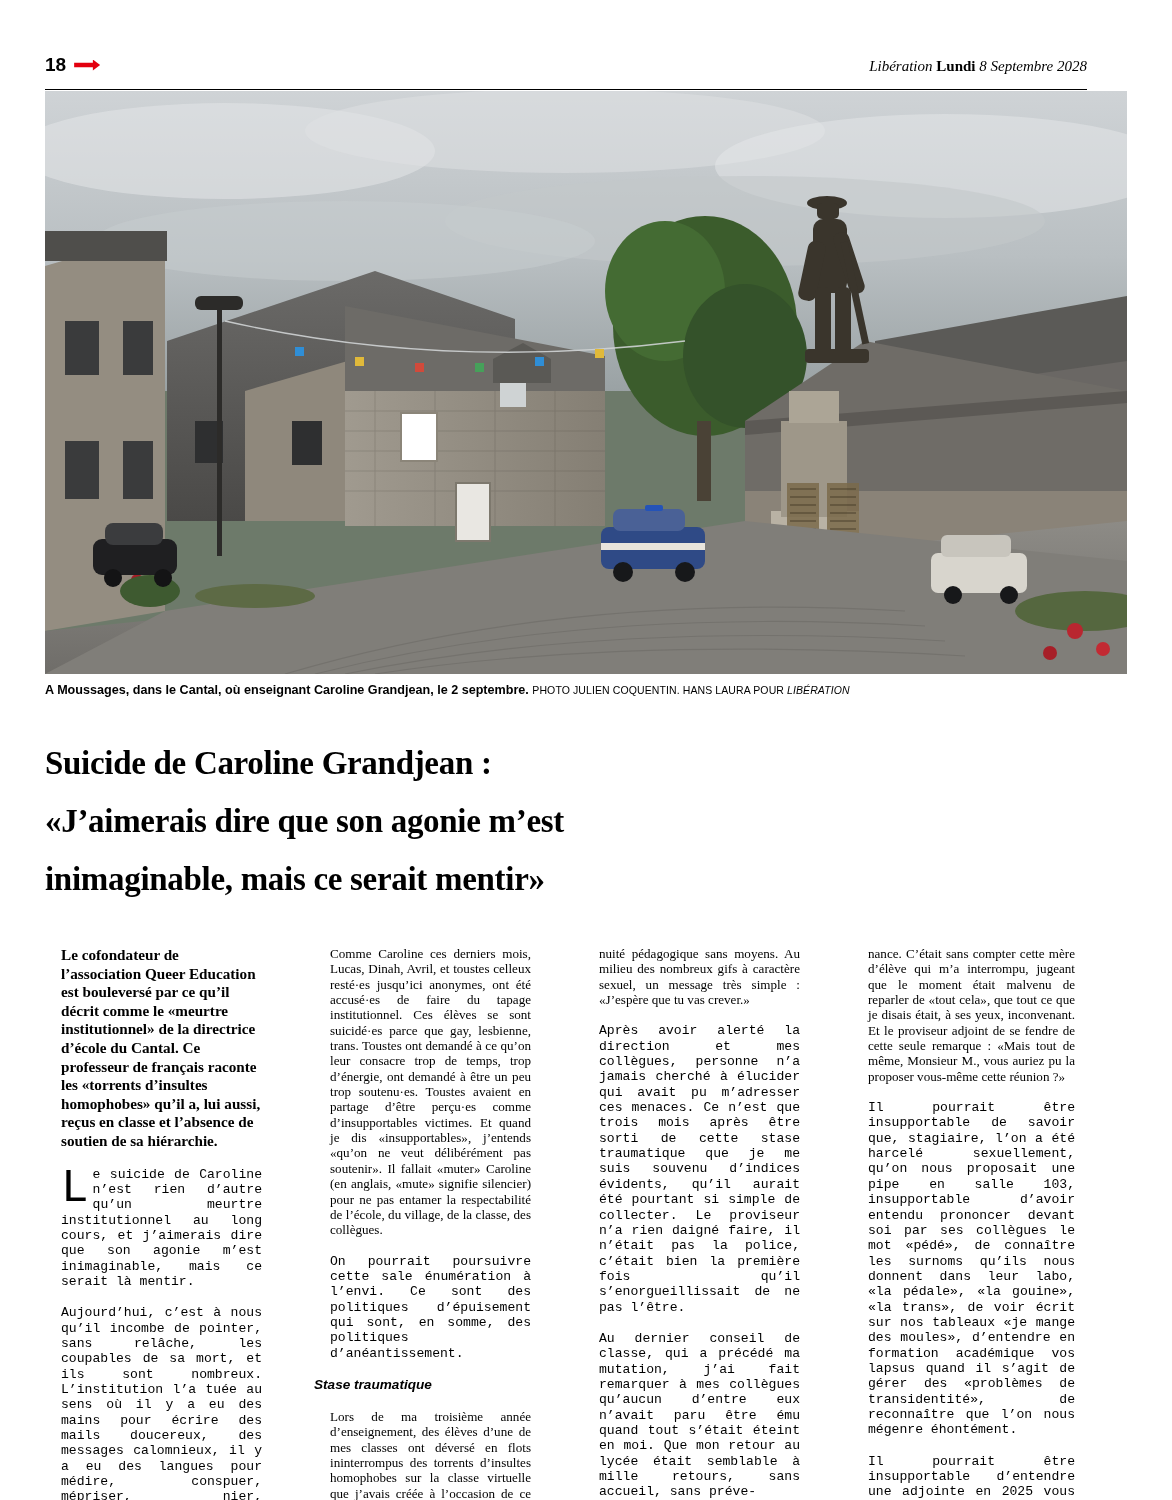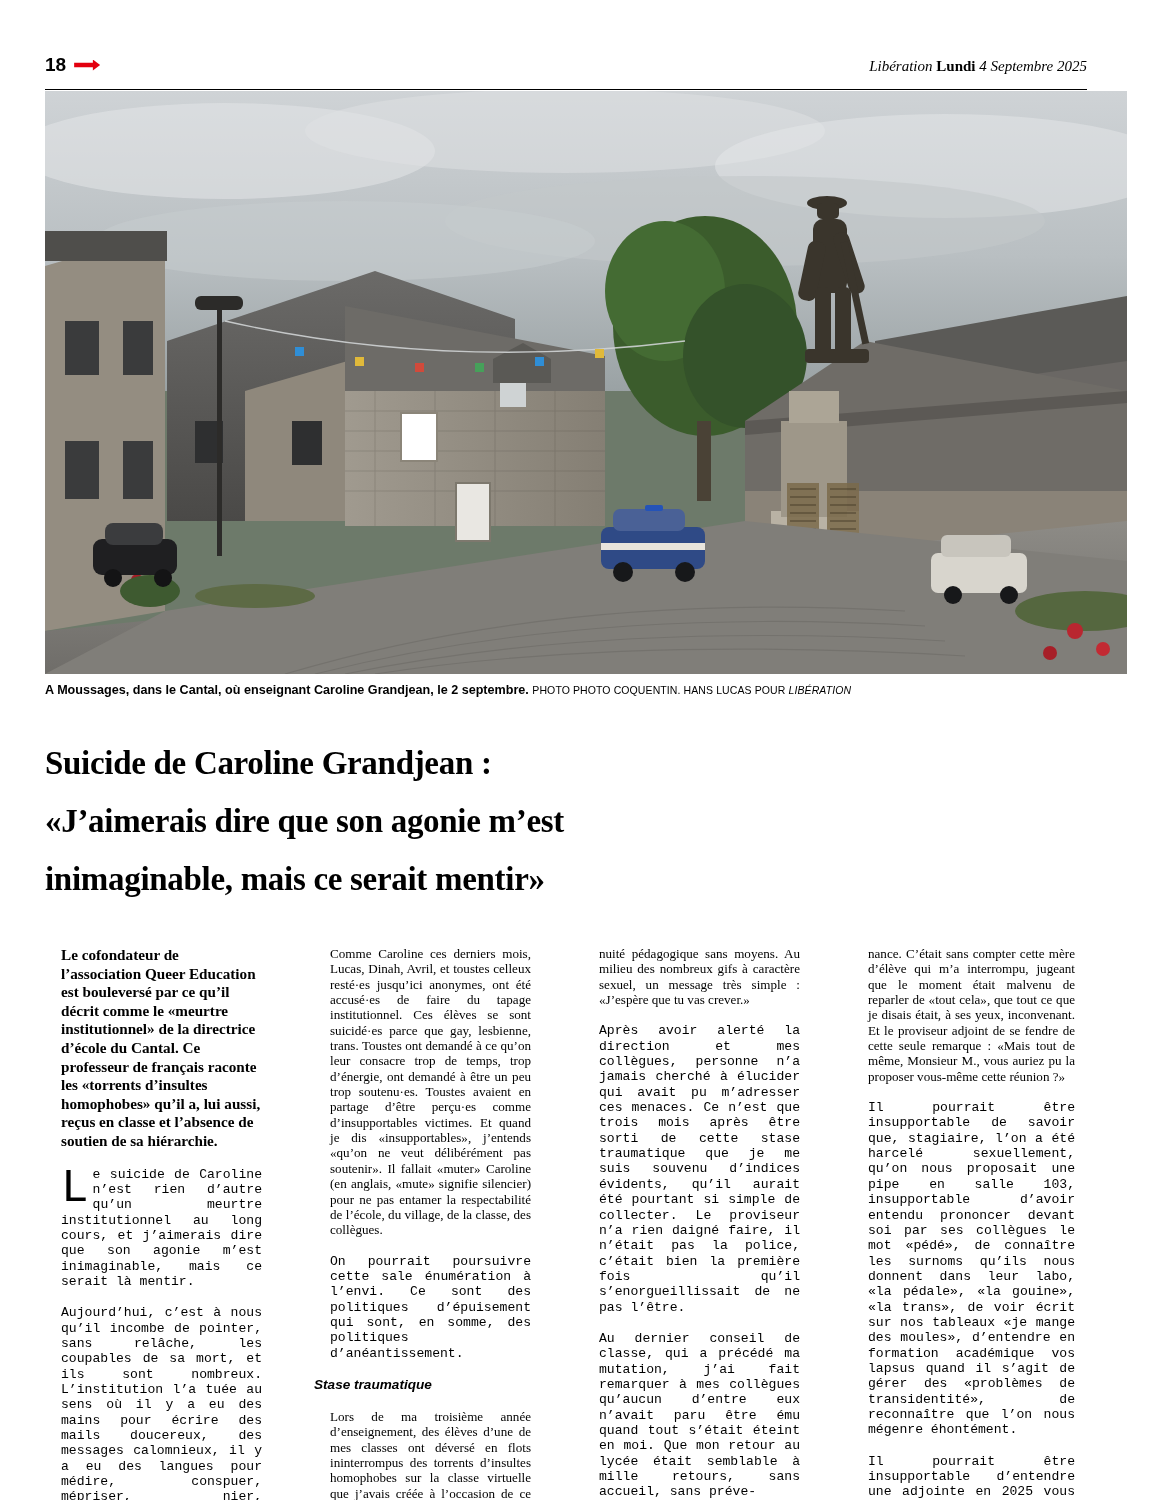--- a/index.html
+++ b/index.html
@@ -197,21 +197,21 @@
 <div class="page">
 
   <div class="masthead">
     <div class="folio-wrap">
       <span class="folio">18</span>
       <span class="lib-mark"></span>
     </div>
     <div class="dateline">
       <i>Libération</i>
       <b>Lundi</b>
-      <i>4 Septembre 2025</i>
+      <i>8 Septembre 2028</i>
     </div>
   </div>
 
   <div class="photo">
     <svg width="1082" height="583" viewBox="0 0 1082 583" xmlns="http://www.w3.org/2000/svg">
       <defs>
         <linearGradient id="sky" x1="0" y1="0" x2="0" y2="1">
           <stop offset="0%" stop-color="#cfd3d6"></stop>
           <stop offset="55%" stop-color="#b9bfc2"></stop>
           <stop offset="100%" stop-color="#9aa2a4"></stop>
@@ -379,21 +379,21 @@
         <rect x="490" y="266" width="9" height="9" fill="#2f8ed6"></rect>
         <rect x="550" y="258" width="9" height="9" fill="#e0b93a"></rect>
       </g>
 
       <rect x="0" y="0" width="1082" height="583" fill="none"></rect>
     </svg>
   </div>
 
   <div class="caption">
     <span class="cap-main">A Moussages, dans le Cantal, où enseignant Caroline Grandjean, le 2 septembre.</span>
-    <span class="cap-credit"><span>PHOTO PHOTO COQUENTIN. HANS LUCAS POUR </span><i>LIBÉRATION</i></span>
+    <span class="cap-credit"><span>PHOTO JULIEN COQUENTIN. HANS LAURA POUR </span><i>LIBÉRATION</i></span>
   </div>
 
   <h1 class="headline">
     <span>Suicide de Caroline Grandjean :</span><br>
     <span>«J’aimerais dire que son agonie m’est</span><br>
     <span>inimaginable, mais ce serait mentir»</span>
   </h1>
 
   <div class="cols">
 

